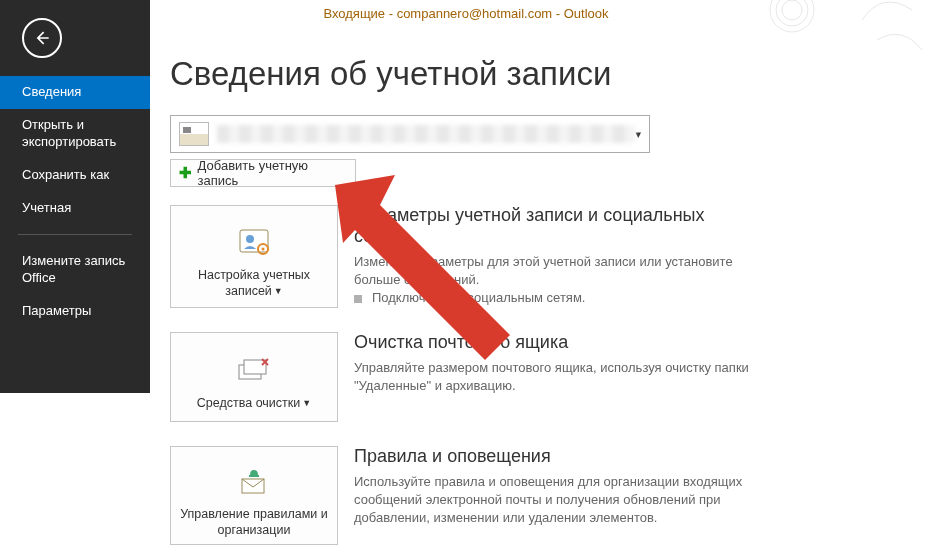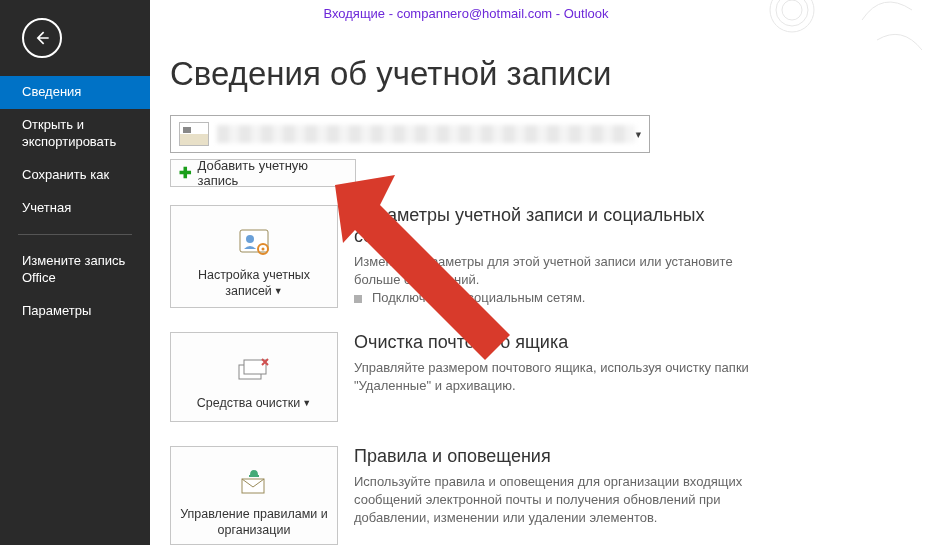--- a/index.html
+++ b/index.html
@@ -1,20 +1,20 @@
 <!DOCTYPE html>
 <html><head>
 <meta charset="utf-8">
 <style>
   * { box-sizing: border-box; margin: 0; padding: 0; font-family: "Segoe UI", Arial, sans-serif; }
   body { width: 932px; height: 545px; background: #fff; overflow: hidden; position: relative; }
 
-  .header { position: absolute; top: 6px; left: 0; right: 0; text-align: center; font-size: 13px; color: #6d28d9; }
+  .header { position: absolute; top: 6px; left: 0; right: 0; text-align: center; font-size: 13px; color: #a16207; }
 
-  .sidebar { position: absolute; left: 0; top: 0; width: 150px; height: 545px; background: #2a2a2a; color: #fff; }
+  .sidebar { position: absolute; left: 0; top: 0; width: 150px; height: 393px; background: #2a2a2a; color: #fff; }
   .back-btn { width: 40px; height: 40px; border: 2px solid #fff; border-radius: 50%; margin: 18px 0 18px 22px; display: flex; align-items: center; justify-content: center; cursor: pointer; }
   .back-btn svg { width: 20px; height: 20px; fill: none; stroke: #fff; stroke-width: 2; }
   .nav-item { padding: 8px 14px 8px 22px; font-size: 13px; line-height: 1.3; cursor: pointer; color: #fff; }
   .nav-item.active { background: #0072c6; }
   .nav-sep { height: 1px; background: #555; margin: 10px 18px; }
 
   .main { position: absolute; left: 170px; top: 55px; right: 20px; }
   .page-title { font-size: 33px; font-weight: 300; color: #333; margin-bottom: 22px; }
 
   .account-select { width: 480px; height: 38px; border: 1px solid #ababab; display: flex; align-items: center; padding: 0 8px; position: relative; cursor: pointer; }

